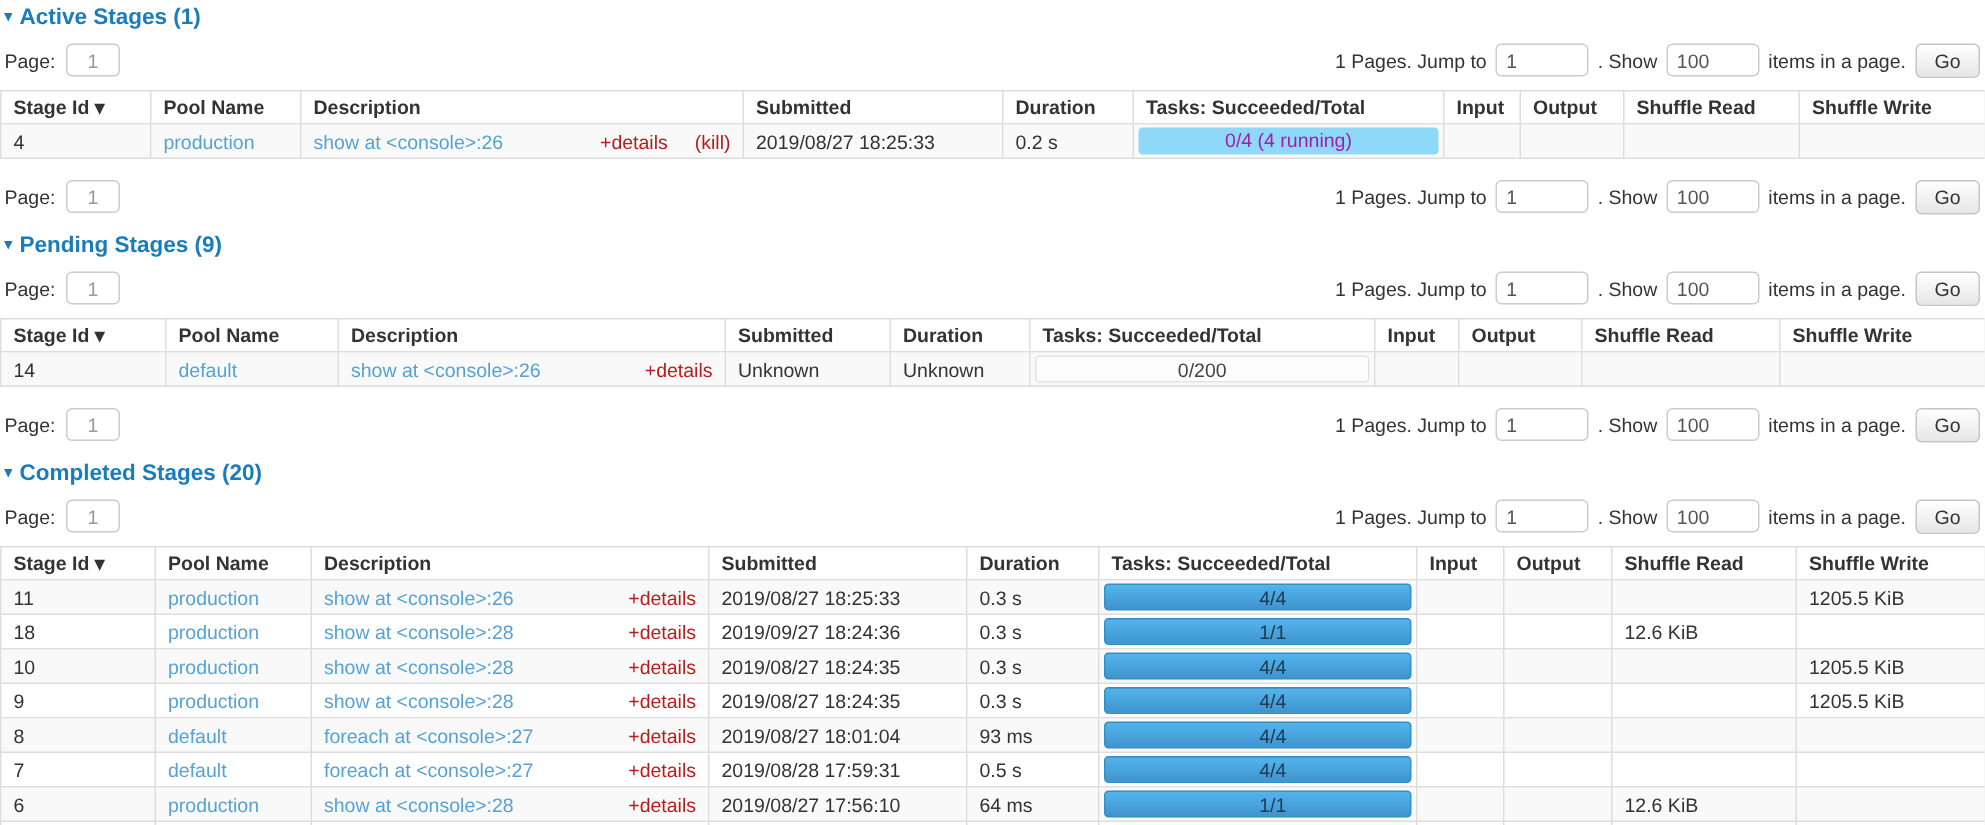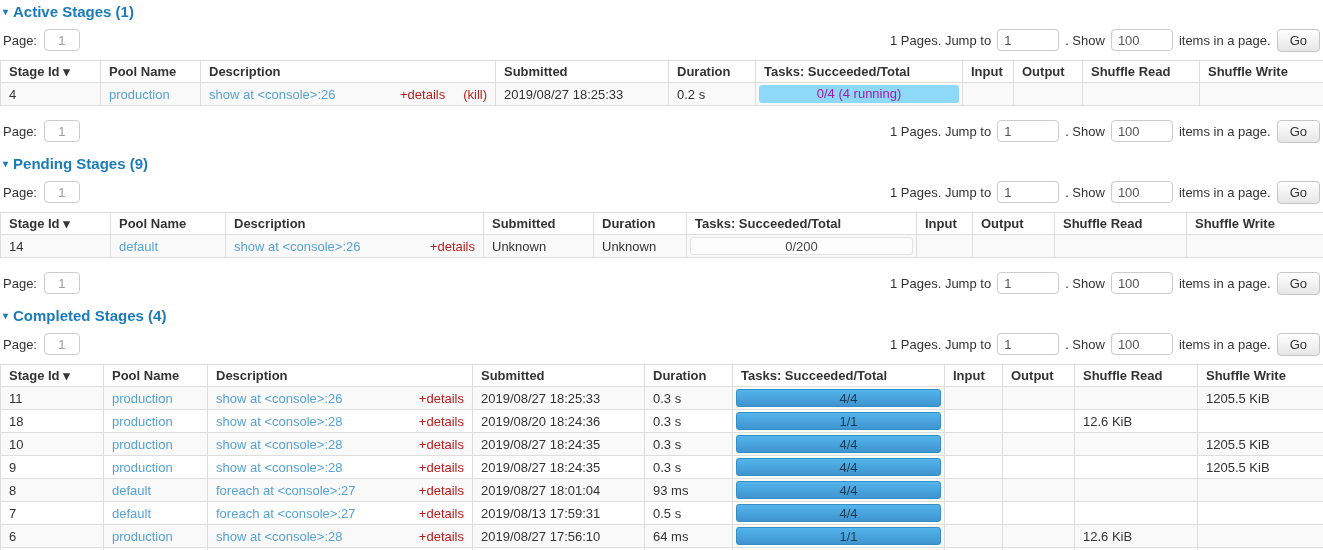--- a/index.html
+++ b/index.html
@@ -239,21 +239,21 @@
           <span>. Show</span>
           <input class="show" value="100" style="">
           <span>items in a page.</span>
           <button class="go">Go</button>
         </div>
       </div>
     </div>
     <div class="section">
       <div class="section-heading">
         <span class="arrow">▾</span>
-        <span>Completed Stages (4)</span>
+        <span>Completed Stages (20)</span>
       </div>
       <div class="pag-row top">
         <div class="pag-left">
           <span>Page:</span>
           <input class="page-num" value="1" style="">
         </div>
         <div class="pag-right">
           <span>1 Pages. Jump to</span>
           <input class="jump" value="1" style="">
           <span>. Show</span>
@@ -315,21 +315,21 @@
             <td>18</td>
             <td><a class="lnk">production</a></td>
             <td class="desc-cell">
               <div class="desc-wrap">
                 <a class="lnk">show at &lt;console&gt;:28</a>
                 <span class="desc-extra">
                   <span>+details</span>
                 </span>
               </div>
             </td>
-            <td>2019/08/20 18:24:36</td>
+            <td>2019/09/27 18:24:36</td>
             <td>0.3 s</td>
             <td class="tasks-cell">
               <div class="bar completed">1/1</div>
             </td>
             <td></td>
             <td></td>
             <td>12.6 KiB</td>
             <td></td>
           </tr>
           <tr class="striped">
@@ -399,21 +399,21 @@
             <td>7</td>
             <td><a class="lnk">default</a></td>
             <td class="desc-cell">
               <div class="desc-wrap">
                 <a class="lnk">foreach at &lt;console&gt;:27</a>
                 <span class="desc-extra">
                   <span>+details</span>
                 </span>
               </div>
             </td>
-            <td>2019/08/13 17:59:31</td>
+            <td>2019/08/28 17:59:31</td>
             <td>0.5 s</td>
             <td class="tasks-cell">
               <div class="bar completed">4/4</div>
             </td>
             <td></td>
             <td></td>
             <td></td>
             <td></td>
           </tr>
           <tr class="striped">

